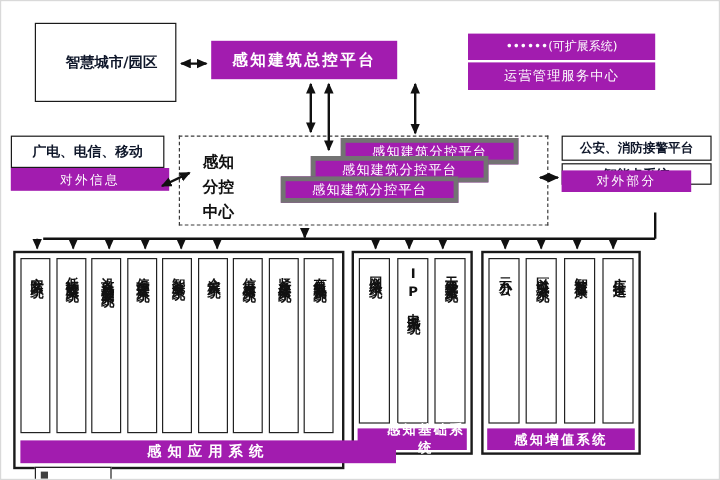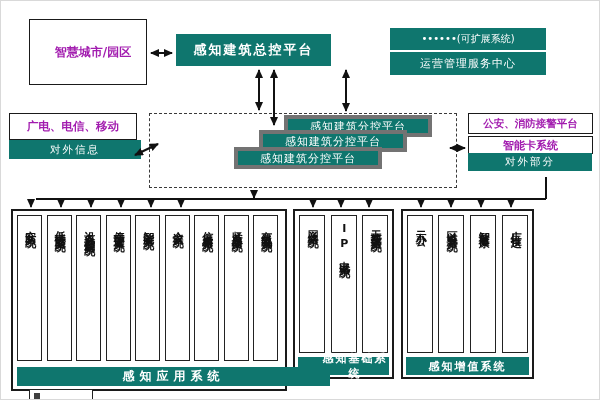--- a/index.html
+++ b/index.html
@@ -1,22 +1,22 @@
 <!DOCTYPE html>
 <html><head>
 <meta charset="utf-8">
 <style>
   * { margin:0; padding:0; box-sizing:border-box; }
   html,body { background:#ffffff; font-family:"DejaVu Sans","Liberation Sans",sans-serif; }
   .canvas { position:relative; width:600px; height:400px; background:#ffffff;
             border:1px solid #d9d9d9; overflow:hidden; color:#111; }
   .abs { position:absolute; }
-  .white-box { background:#fff; border:1.6px solid #1a1a1a; color:#a21caf;
+  .white-box { background:#fff; border:1.6px solid #1a1a1a; color:#0f172a;
                display:flex; align-items:center; justify-content:center; text-align:center; }
-  .dark-box { background:#0f766e; color:#fff; display:flex; align-items:center;
+  .dark-box { background:#a21caf; color:#fff; display:flex; align-items:center;
               justify-content:center; text-align:center; }
   .dashed-box { border:1.6px dashed #3a3a3a; background:transparent; }
 
   .control-center { left:28px; top:18px; width:118px; height:66px; font-size:12px;
                     font-weight:bold; line-height:1.9; display:flex; flex-direction:column;
                     justify-content:center; padding-left:10px; }
   .master-platform { left:175px; top:33px; width:155px; height:32px; font-size:13px;
                      font-weight:bold; letter-spacing:2px; }
   .expandable { left:389px; top:27px; width:156px; height:22px; font-size:10px; }
   .operation { left:389px; top:51px; width:156px; height:23px; font-size:11px; letter-spacing:1px; }
@@ -28,21 +28,21 @@
   .subcontrol-label { left:168px; top:124px; width:30px; font-size:13px; font-weight:bold;
                       line-height:21px; word-break:break-all; }
   .platform { width:148px; height:22px; font-size:11px; letter-spacing:1px;
               border:4px solid #737373; }
   .platform-a { left:283px; top:114px; z-index:1; }
   .platform-b { left:258px; top:129px; z-index:2; }
   .platform-c { left:233px; top:146px; z-index:3; }
 
   .alarm { left:467px; top:112px; width:125px; height:21px; font-size:10.5px; font-weight:bold; }
   .traffic { left:467px; top:135px; width:125px; height:18px; font-size:11px; font-weight:bold; }
-  .external-part { left:467px; top:152px; width:124px; height:18px; font-size:10.5px; letter-spacing:2px; }
+  .external-part { left:467px; top:141px; width:108px; height:18px; font-size:10.5px; letter-spacing:2px; }
 
   .group { background:#fff; border:2px solid #1a1a1a; }
   .group-1 { left:10px; top:208px; width:276px; height:182px; }
   .group-2 { left:292px; top:208px; width:101px; height:170px; }
   .group-3 { left:400px; top:208px; width:133px; height:170px; }
 
   .col { border:1.3px solid #222; background:#fff; display:flex; justify-content:center;
          align-items:flex-start; padding-top:6px; z-index:4; }
   .col span { writing-mode:vertical-rl; text-orientation:upright; font-size:11px;
               font-weight:bold; letter-spacing:2px; line-height:1.15; }
@@ -69,20 +69,21 @@
     <div>智慧城市/园区</div>
   </div>
   <div class="abs dark-box master-platform">感知建筑总控平台</div>
   <div class="abs dark-box expandable">••••••(可扩展系统)</div>
   <div class="abs dark-box operation">运营管理服务中心</div>
 
   <div class="abs white-box telecom">广电、电信、移动</div>
   <div class="abs dark-box external-info">对外信息</div>
 
   <div class="abs dashed-box subcontrol"></div>
+  <div class="abs subcontrol-label">感知分控中心</div>
   <div class="abs dark-box platform platform-a">感知建筑分控平台</div>
   <div class="abs dark-box platform platform-b">感知建筑分控平台</div>
   <div class="abs dark-box platform platform-c">感知建筑分控平台</div>
 
   <div class="abs white-box alarm">公安、消防接警平台</div>
   <div class="abs white-box traffic">智能卡系统</div>
   <div class="abs dark-box external-part">对外部分</div>
 
   <div class="abs group group-1"></div>
   <div class="abs col col-g1" style="left:16px">

